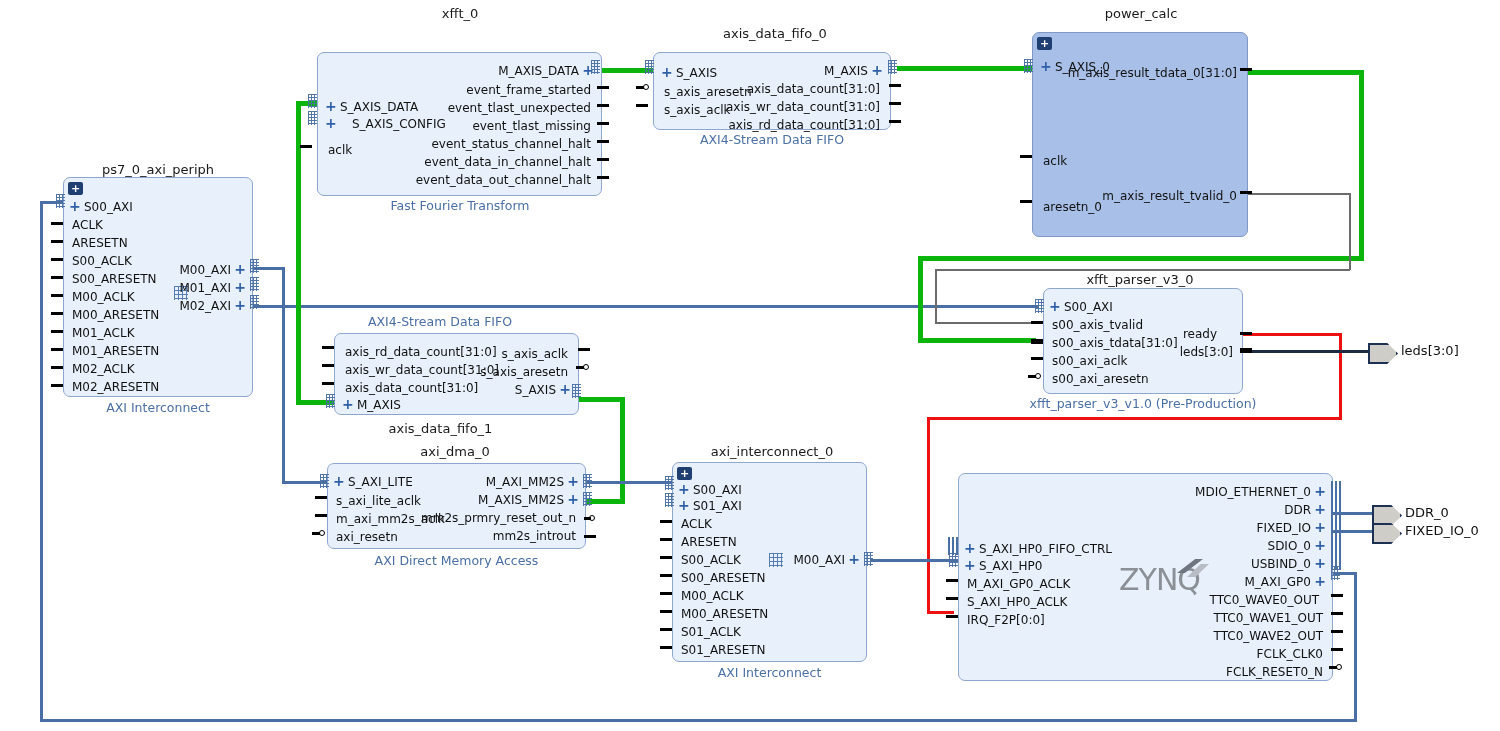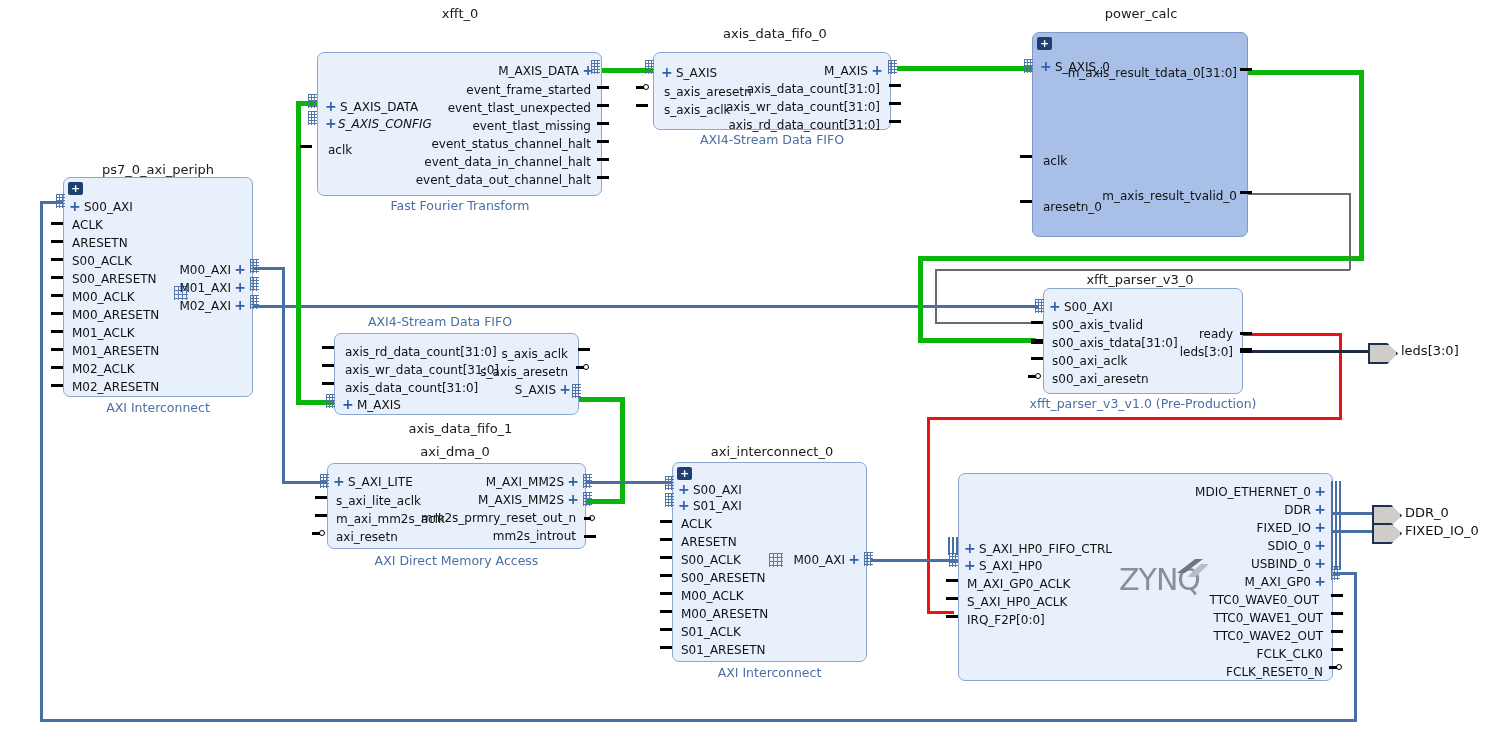--- a/index.html
+++ b/index.html
@@ -120,21 +120,21 @@
   <div class="w h" style="left:871px;top:559px;width:88px;"></div>
 
   <div class="w h" style="left:1332px;top:512px;width:40px;"></div>
   <div class="w h" style="left:1332px;top:530px;width:40px;"></div>
 
   <div class="blk-name" style="left:360px;top:6px;width:200px;">xfft_0</div>
   <div class="blk" style="left:317px;top:52px;width:285px;height:144px;">
     <div class="pin l plus" style="left:7px;top:47px;">+</div>
     <div class="pin l" style="left:22px;top:48px;">S_AXIS_DATA</div>
     <div class="pin l plus" style="left:7px;top:64px;">+</div>
-    <div class="pin l" style="left:20px;top:65px;font-style:italic;">S_AXIS_CONFIG</div>
+    <div class="pin l" style="left:34px;top:65px;">S_AXIS_CONFIG</div>
     <div class="pin l" style="left:10px;top:91px;">aclk</div>
 
     <div class="pin r plus" style="right:7px;top:11px;">+</div>
     <div class="pin r" style="right:22px;top:12px;">M_AXIS_DATA</div>
     <div class="pin r" style="right:10px;top:31px;">event_frame_started</div>
     <div class="pin r" style="right:10px;top:49px;">event_tlast_unexpected</div>
     <div class="pin r" style="right:10px;top:67px;">event_tlast_missing</div>
     <div class="pin r" style="right:10px;top:85px;">event_status_channel_halt</div>
     <div class="pin r" style="right:10px;top:103px;">event_data_in_channel_halt</div>
     <div class="pin r" style="right:10px;top:121px;">event_data_out_channel_halt</div>
@@ -241,21 +241,21 @@
     <div class="pin r" style="right:22px;top:50px;">S_AXIS</div>
   </div>
   <div class="stub" style="left:322px;top:346px;"></div>
   <div class="stub" style="left:322px;top:364px;"></div>
   <div class="stub" style="left:322px;top:382px;"></div>
   <div class="iface" style="left:326px;top:394px;"></div>
   <div class="stub" style="left:578px;top:348px;"></div>
   <div class="bubble" style="left:583px;top:364px;"></div>
   <div class="stub" style="left:576px;top:366px;width:8px;"></div>
   <div class="iface" style="left:572px;top:384px;"></div>
-  <div class="blk-name" style="left:338px;top:421px;width:245px;">axis_data_fifo_1</div>
+  <div class="blk-name" style="left:318px;top:421px;width:245px;">axis_data_fifo_1</div>
 
   <div class="blk-name" style="left:330px;top:444px;width:250px;">axi_dma_0</div>
   <div class="blk" style="left:327px;top:463px;width:259px;height:86px;">
     <div class="pin l plus" style="left:5px;top:11px;">+</div>
     <div class="pin l" style="left:20px;top:12px;">S_AXI_LITE</div>
     <div class="pin l" style="left:8px;top:31px;">s_axi_lite_aclk</div>
     <div class="pin l" style="left:8px;top:49px;">m_axi_mm2s_aclk</div>
     <div class="pin l" style="left:8px;top:67px;">axi_resetn</div>
     <div class="pin r plus" style="right:6px;top:11px;">+</div>
     <div class="pin r" style="right:21px;top:12px;">M_AXI_MM2S</div>
@@ -309,21 +309,21 @@
   <div class="blk-type" style="left:672px;top:665px;width:195px;">AXI Interconnect</div>
 
   <div class="blk-name" style="left:1040px;top:272px;width:200px;">xfft_parser_v3_0</div>
   <div class="blk" style="left:1043px;top:288px;width:200px;height:106px;">
     <div class="pin l plus" style="left:5px;top:11px;">+</div>
     <div class="pin l" style="left:20px;top:12px;">S00_AXI</div>
     <div class="pin l" style="left:8px;top:30px;">s00_axis_tvalid</div>
     <div class="pin l" style="left:8px;top:48px;">s00_axis_tdata[31:0]</div>
     <div class="pin l" style="left:8px;top:66px;">s00_axi_aclk</div>
     <div class="pin l" style="left:8px;top:84px;">s00_axi_aresetn</div>
-    <div class="pin r" style="right:9px;top:39px;">ready</div>
+    <div class="pin r" style="right:25px;top:39px;">ready</div>
     <div class="pin r" style="right:9px;top:57px;">leds[3:0]</div>
   </div>
   <div class="iface" style="left:1035px;top:299px;"></div>
   <div class="stub" style="left:1031px;top:321px;"></div>
   <div class="stub" style="left:1031px;top:339px;height:5px;"></div>
   <div class="stub" style="left:1031px;top:357px;"></div>
   <div class="bubble" style="left:1035px;top:373px;"></div>
   <div class="stub" style="left:1028px;top:375px;width:8px;"></div>
   <div class="stub" style="left:1240px;top:332px;"></div>
   <div class="stub" style="left:1240px;top:348px;height:5px;"></div>

